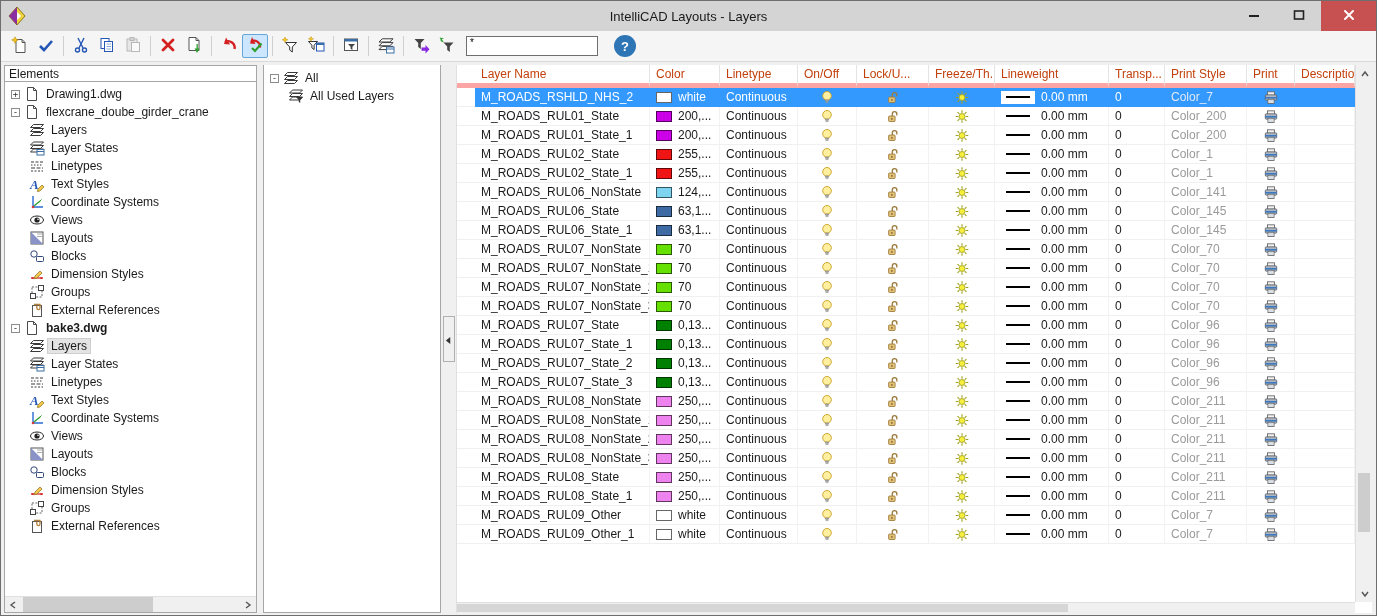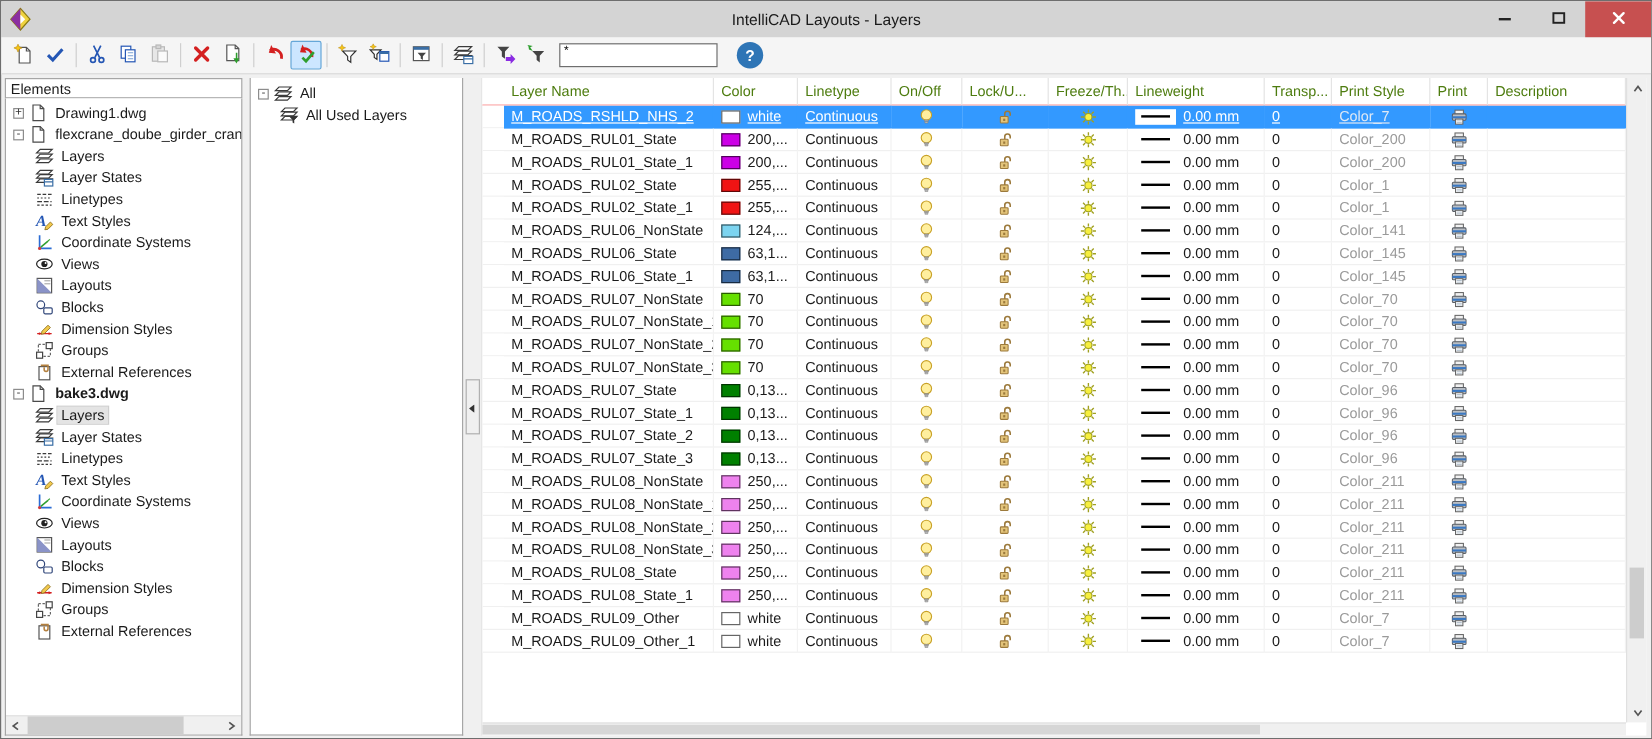--- a/index.html
+++ b/index.html
@@ -25,21 +25,21 @@
   
   .toolbar{height:31px;background:#f5f5f5;display:flex;align-items:center;padding-left:6px;border-bottom:1px solid #d9d9d9;flex:0 0 auto;}
   .tb-btn{width:26px;height:24px;display:flex;align-items:center;justify-content:center;border:1px solid transparent;border-radius:2px;}
   .tb-btn svg{width:18px;height:18px;}
   .tb-btn.active{background:#cce6ff;border-color:#66a7d8;}
   .tb-sep{width:1px;height:20px;background:#cfcfcf;margin:0 4px;}
   .tb-input{width:132px;height:20px;border:1px solid #6e6e6e;background:#fff;font-family:"Liberation Sans",sans-serif;font-size:10px;padding:1px 3px 8px 3px;margin-left:6px;}
   .help-btn{width:22px;height:22px;border-radius:50%;background:#2e75b6;color:#fff;font-weight:bold;font-size:13px;display:flex;align-items:center;justify-content:center;margin-left:16px;}
   
   .content{flex:1 1 auto;display:flex;padding:3px 4px 2px 3px;gap:6px;min-height:0;}
-  .left-col{width:198px;display:flex;flex-direction:column;flex:0 0 auto;min-height:0;}
+  .left-col{width:253px;display:flex;flex-direction:column;flex:0 0 auto;min-height:0;}
   .right-col{flex:1 1 auto;display:flex;flex-direction:column;min-width:0;min-height:0;}
   .panel-header{height:17px;background:#fff;border:1px solid #a6a6a6;padding:1px 4px;flex:0 0 auto;white-space:nowrap;overflow:hidden;}
   .tree-panel{flex:1 1 auto;background:#fff;border:1px solid #a6a6a6;border-top:none;position:relative;overflow:hidden;display:flex;flex-direction:column;}
   .tree-scroll{flex:1 1 auto;overflow:hidden;padding-top:3px;}
   
   .tree-row{height:18px;display:flex;align-items:center;white-space:nowrap;overflow:hidden;}
   .tree-row .lbl{padding:0 3px;}
   .tree-row .lbl.bold{font-weight:bold;}
   .tree-row .lbl.selected{background:#e4e4e4;outline:1px solid #cfcfcf;}
   .expander{width:9px;height:9px;border:1px solid #8c8c8c;background:#fff;font-size:9px;line-height:7px;text-align:center;color:#333;margin-right:4px;flex:0 0 auto;font-family:"DejaVu Sans Mono",monospace;}
@@ -54,34 +54,34 @@
   
   .right-body{flex:1 1 auto;display:flex;min-height:0;margin-top:0;}
   .filter-tree{width:178px;background:#fff;border:1px solid #a6a6a6;border-top:none;padding-top:4px;flex:0 0 auto;}
   .splitter{width:15px;display:flex;align-items:center;justify-content:center;flex:0 0 auto;}
   .collapse-btn{width:12px;height:46px;background:#f0f0f0;border:1px solid #b0b0b0;display:flex;align-items:center;justify-content:center;padding:0;}
   .collapse-btn svg{width:7px;height:7px;}
   
   .ltable{flex:1 1 auto;background:#fff;position:relative;min-width:0;display:flex;flex-direction:column;border-left:1px solid #e0e0e0;}
   .tgrid{--tcols:18px 175px 70px 78px 59px 72px 66px 114px 56px 82px 48px minmax(0,1fr);}
   .thead{display:grid;grid-template-columns:var(--tcols);height:23px;background:#fff;flex:0 0 auto;margin-right:17px;}
-  .th{display:flex;align-items:center;padding-left:6px;border-right:1px solid #e4e4e4;border-bottom:1px solid #fca5a5;white-space:nowrap;overflow:hidden;color:#4d7c0f;}
+  .th{display:flex;align-items:center;padding-left:6px;border-right:1px solid #e4e4e4;border-bottom:5px solid #fca5a5;white-space:nowrap;overflow:hidden;color:#c2410c;}
   .th.gutter{border-right:none;padding:0;}
   .tbody{flex:1 1 auto;overflow:hidden;margin-right:17px;}
   .trow{display:grid;grid-template-columns:var(--tcols);height:19px;align-items:stretch;}
   .td{display:flex;align-items:center;padding-left:6px;border-right:1px solid #f2f2f2;border-bottom:1px solid #f0f0f0;white-space:nowrap;overflow:hidden;}
   .td.gutter{background:#fff;border-right:none;padding:0;}
   .td.center{justify-content:center;padding-left:0;}
   .td .cell-icon{display:flex;align-items:center;justify-content:center;}
   .td .cell-icon svg{width:14px;height:15px;}
   .swatch{width:16px;height:11px;border:1px solid rgba(0,0,0,.6);margin-right:6px;flex:0 0 auto;}
   .lw-box{width:34px;height:13px;background:#fff;display:flex;align-items:center;justify-content:center;margin-right:6px;flex:0 0 auto;}
   .lw-line{width:24px;height:2px;background:#000;}
   .pstyle{color:#9a9a9a;}
-  .trow.sel .td{background:#3399ff;color:#fff;border-color:#3399ff;text-decoration:underline;}
+  .trow.sel .td{background:#3399ff;color:#fff;border-color:#3399ff;}
   .trow.sel .td.gutter{background:#fff;border-color:#f0f0f0;}
   .trow.sel .pstyle{color:#dfe9f5;}
   
   .vscroll{position:absolute;top:0;right:0;width:17px;bottom:11px;background:#f0f0f0;border-left:1px solid #e0e0e0;}
   .vscroll .sb-arrow{width:17px;height:17px;display:flex;align-items:center;justify-content:center;position:absolute;left:0;}
   .vscroll .sb-arrow.up{top:0;}
   .vscroll .sb-arrow.down{bottom:0;}
   .vscroll .thumb{position:absolute;left:2px;right:2px;top:76%;height:11%;background:#cdcdcd;}
   .table-hscroll{height:11px;background:#f0f0f0;position:relative;flex:0 0 auto;margin-right:17px;border-top:1px solid #e0e0e0;}
   .table-hscroll .thumb{position:absolute;top:1px;bottom:1px;left:0;width:68%;background:#d6d6d6;}

